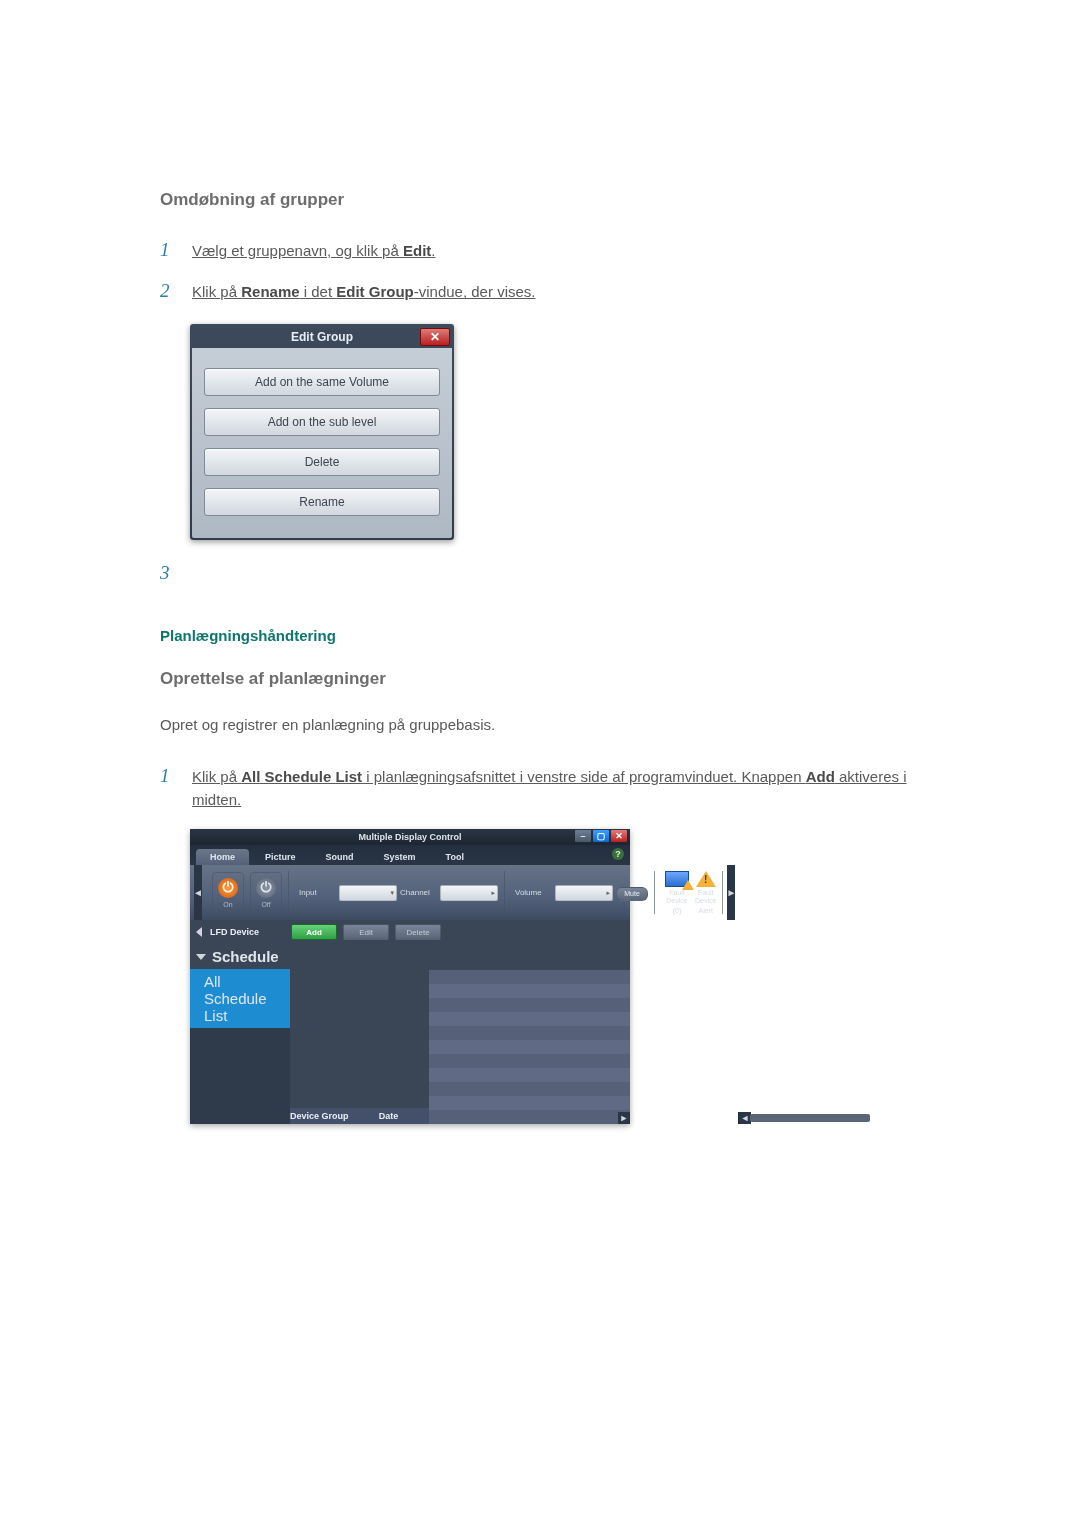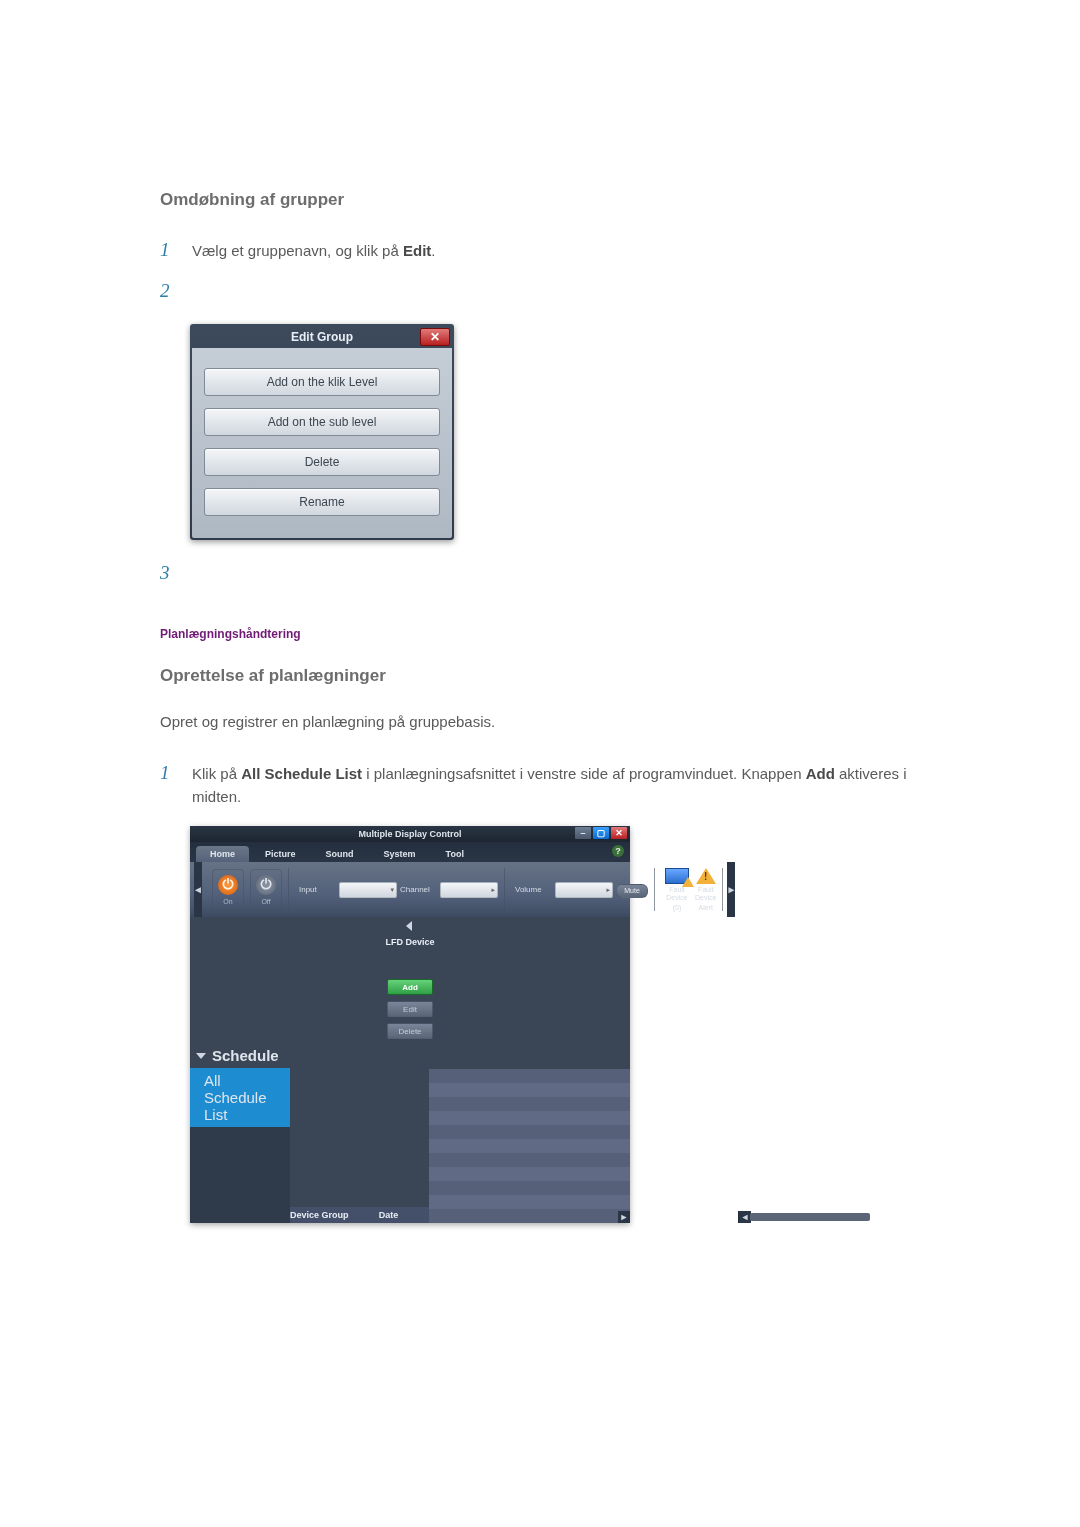--- a/index.html
+++ b/index.html
@@ -17,23 +17,23 @@
   }
 
   
   .sub-h {
     font-size: 17px;
     font-weight: 700;
     color: #6d6d6d;
     margin: 0 0 25px 0;
   }
   .section-h {
-    font-size: 12px;
-    font-weight: 700;
-    color: #701a75;
+    font-size: 15px;
+    font-weight: 700;
+    color: #0f766e;
     margin: 40px 0 25px 0;
   }
   .body-p {
     font-size: 15px;
     color: #5a5a5a;
     margin: 0 0 24px 0;
     line-height: 1.5;
   }
   b { color: #4a4a4a; font-weight: 700; }
 
@@ -47,21 +47,21 @@
     line-height: 1.55;
   }
   .ol-num {
     font-style: italic;
     font-family: Georgia, 'Times New Roman', serif;
     font-size: 19px;
     color: #2f7faa;
     width: 14px;
     flex-shrink: 0;
   }
-  .ol-txt { font-size: 15px; color: #5a5a5a; }
+  .ol-txt { font-size: 15px; color: #5a5a5a; text-decoration: underline; }
 
   
   .dlg-wrap {
     margin: 18px 0 18px 30px;
   }
   .edit-dlg {
     width: 260px;
     background: linear-gradient(#3d4a5c, #2f3b4a);
     border-radius: 3px;
     padding: 2px;
@@ -225,21 +225,21 @@
   .fault .tri{width:0;height:0;border-left:10px solid transparent;border-right:10px solid transparent;border-bottom:16px solid #f2b23a;position:relative;}
   .fault .tri .ex{position:absolute;left:-3px;top:3px;width:6px;text-align:center;font-size:10px;color:#5a3a00;font-weight:700;}
   .fault .mon{
     width:22px;height:14px;background:linear-gradient(#6aa8ff,#2a6fd0);
     border:1px solid #1a4a90;position:relative;
   }
   .fault .mon .tri2{position:absolute;right:-6px;bottom:-4px;width:0;height:0;border-left:6px solid transparent;border-right:6px solid transparent;border-bottom:10px solid #f2b23a;}
 
   .mdc-mid {
     background:#3a4656;
-    padding:4px 6px; display:flex; gap:6px; align-items:center;flex-direction:column;
+    padding:4px 6px; display:flex; gap:6px; align-items:center;
   }
   .mid-lbl{font-size:9px;font-weight:700;color:#e8eef5;}
   .tri-exp{
     width:0;height:0;border-top:5px solid transparent;border-bottom:5px solid transparent;
     border-right:6px solid #cfd6df;margin-right:2px;
   }
   .tri-col{
     width:0;height:0;border-left:5px solid transparent;border-right:5px solid transparent;
     border-top:6px solid #cfd6df;margin-right:2px;
   }
@@ -291,31 +291,34 @@
 
   <div class="ol">
     <div class="ol-row">
       <span class="ol-num">1</span>
       <span class="ol-txt">
         <span>Vælg et gruppenavn, og klik på </span><b>Edit</b><span>.</span>
       </span>
     </div>
     <div class="ol-row">
       <span class="ol-num">2</span>
+      <span class="ol-txt">
+        <span>Klik på </span><b>Rename</b><span> i det </span><b>Edit Group</b><span>-vindue, der vises.</span>
+      </span>
     </div>
   </div>
 
   <div class="dlg-wrap">
     <div class="edit-dlg">
       <div class="edit-titlebar">
         <span>Edit Group</span>
         <div class="dlg-close">✕</div>
       </div>
       <div class="edit-body">
-        <div class="edit-btn">Add on the klik Level</div>
+        <div class="edit-btn">Add on the same Volume</div>
         <div class="edit-btn">Add on the sub level</div>
         <div class="edit-btn">Delete</div>
         <div class="edit-btn">Rename</div>
       </div>
     </div>
   </div>
 
   <div class="ol">
     <div class="ol-row">
       <span class="ol-num">3</span>

